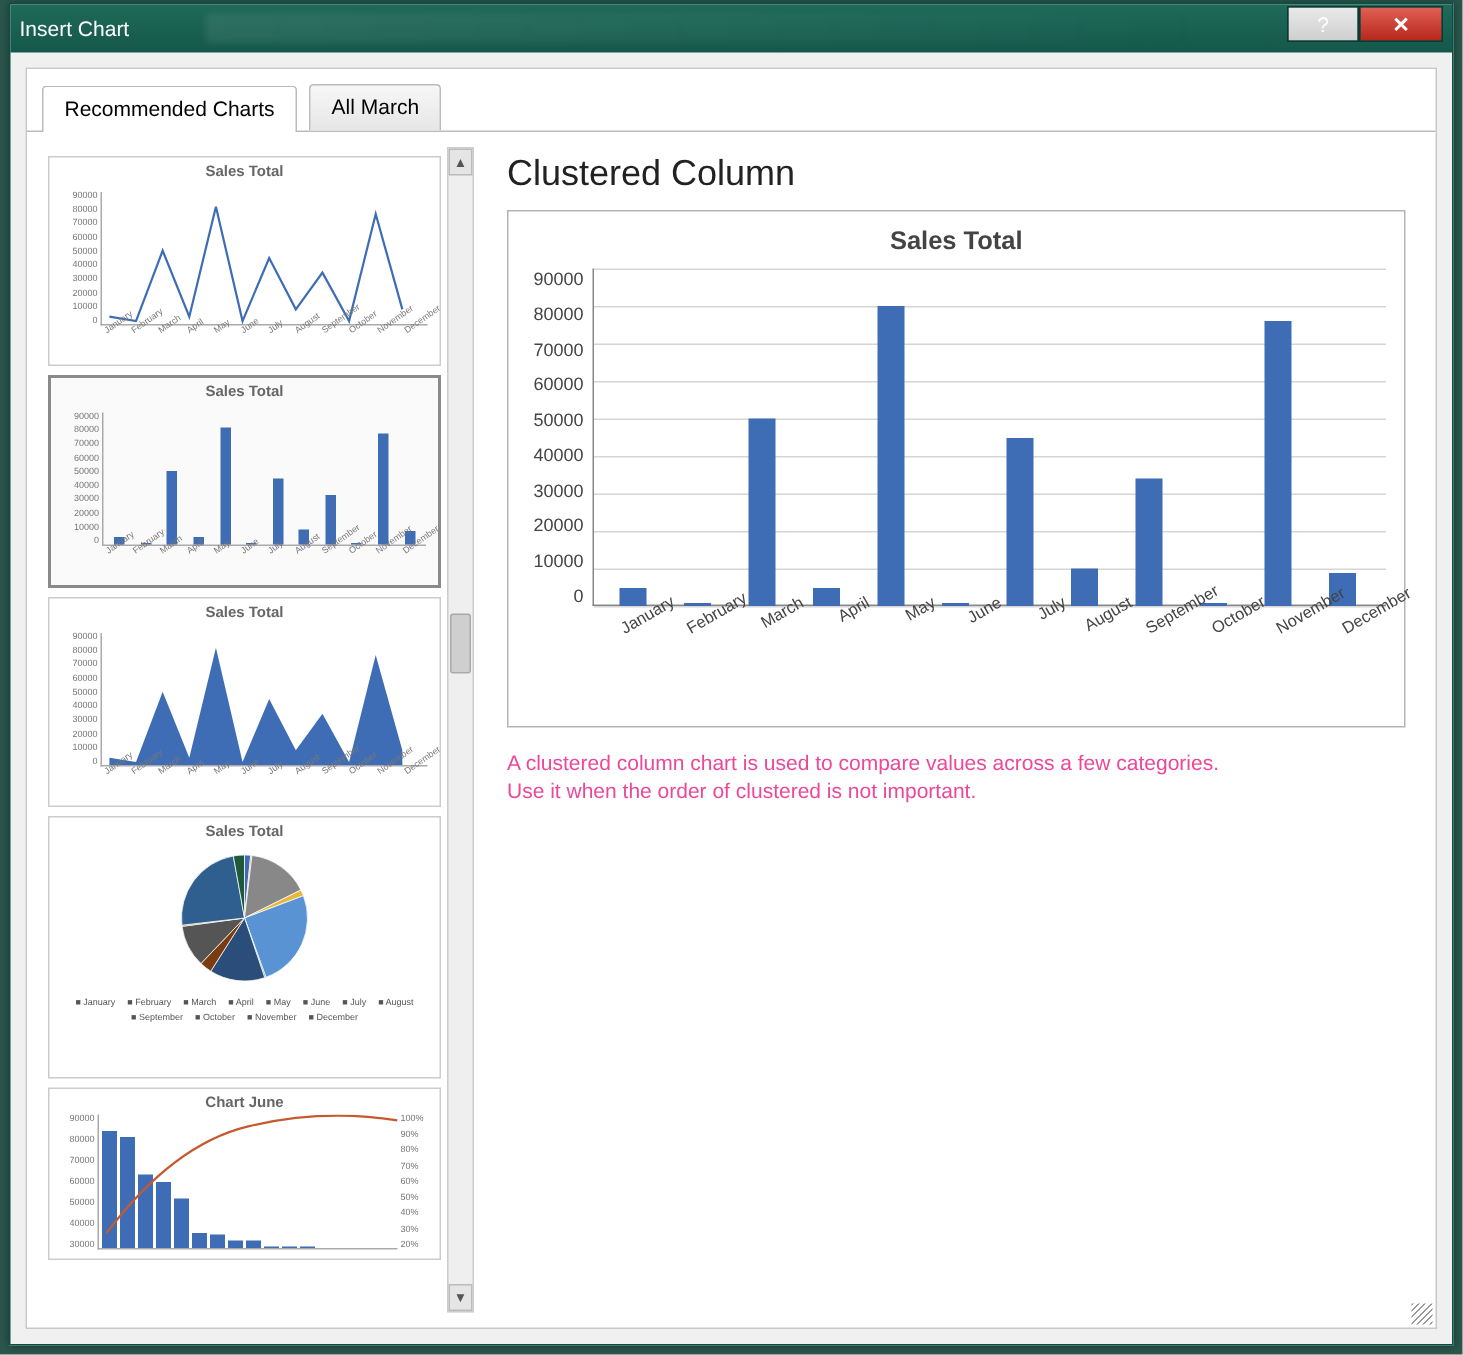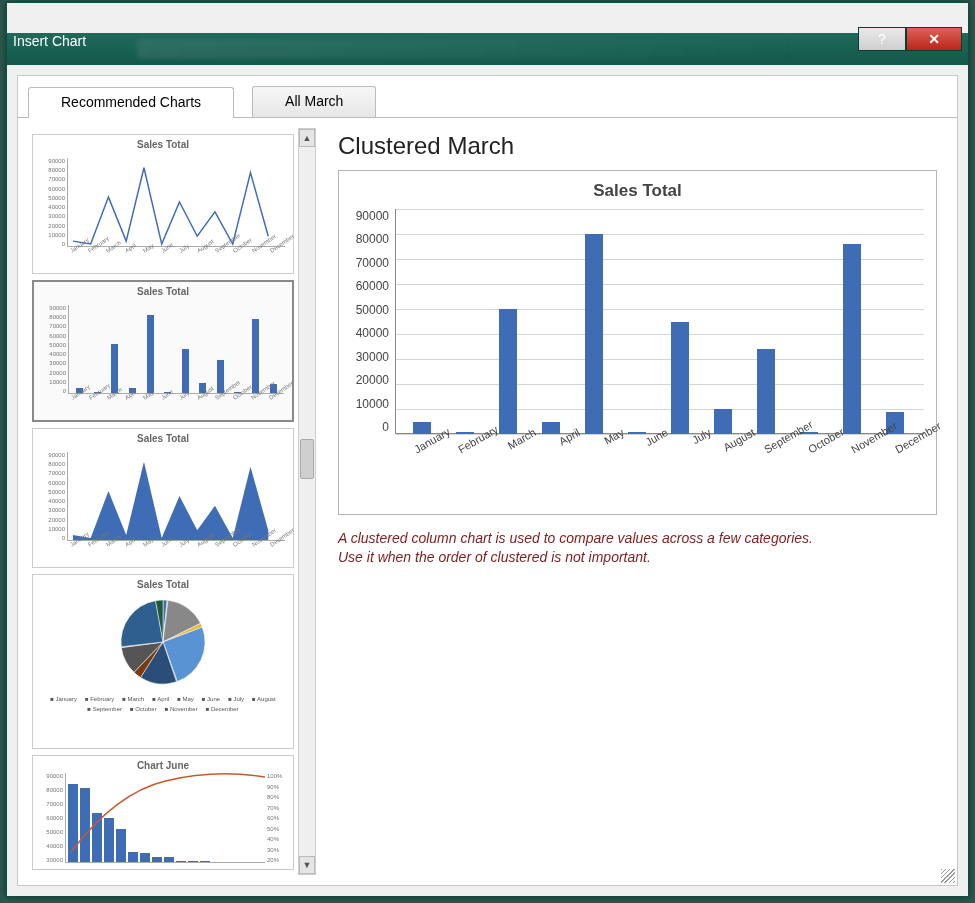--- a/index.html
+++ b/index.html
@@ -1,40 +1,40 @@
 <!DOCTYPE html>
 <html><head>
 <meta charset="utf-8">
 <style>
   * { box-sizing: border-box; font-family: "Segoe UI", Tahoma, sans-serif; }
   body { margin:0; background:#2a574c; width:975px; height:903px; position:relative; }
   .window { position:absolute; left:6px; top:2px; width:963px; height:895px;
             border:1px solid #0a4f43; box-shadow:0 0 6px rgba(0,0,0,.4);
             background:#f0f0f0; display:flex; flex-direction:column; }
   .titlebar { height:32px; background:linear-gradient(#1f6a5a,#14584a);
-              color:#fff; display:flex; align-items:flex-start; padding:0 6px;
-              font-size:14px; position:relative;margin-top:30px;}
+              color:#fff; display:flex; align-items:center; padding:0 6px;
+              font-size:14px; position:relative;}
   .titlebar .blur { position:absolute; left:130px; right:160px; top:6px; height:20px;
                     background:linear-gradient(90deg,rgba(255,255,255,.08),rgba(255,255,255,0));
                     filter:blur(2px); border-radius:3px; }
   .win-controls { margin-left:auto; display:flex; gap:0; align-items:flex-start;
                   margin-top:-6px;}
   .win-btn { width:48px; height:24px; border:1px solid #0d3a31;
              background:linear-gradient(#e9e9e9,#cfcfcf); display:flex;
              align-items:center; justify-content:center; font-size:14px;
              cursor:pointer; }
   .win-btn.help { border-top-left-radius:0; }
   .win-btn.close { background:linear-gradient(#e06055,#b8261a); color:#fff;
                    width:56px; font-weight:bold; }
   .dialog-inner { flex:1; margin:10px; border:1px solid #c8c8c8; background:#fff;
                   display:flex; flex-direction:column; position:relative;}
   .tabs { display:flex; padding:10px 10px 0 10px; border-bottom:1px solid #bbb;}
-  .tab { padding:6px 32px 8px; border:1px solid #bbb; border-bottom:none;
+  .tab { padding:6px 14px 8px; border:1px solid #bbb; border-bottom:none;
          background:linear-gradient(#f7f7f7,#e6e6e6); font-size:14px; cursor:pointer;
-         margin-right:18px; border-top-left-radius:3px; border-top-right-radius:3px;}
+         margin-right:8px; border-top-left-radius:3px; border-top-right-radius:3px;}
   .tab.active { background:#fff; position:relative; top:1px; font-weight:normal;}
   .content { flex:1; display:flex; padding:10px; overflow:hidden; }
   .thumbs-region { width:290px; display:flex; border:0; }
   .thumbs { width:270px; overflow:hidden; }
   .thumb { border:1px solid #ccc; margin:6px 4px; padding:4px 6px 6px;
            cursor:pointer; background:#fff; }
   .thumb.selected { border:2px solid #8a8a8a; background:#fafafa;}
   .thumb-title { text-align:center; font-size:10px; font-weight:bold; color:#666;
                  margin-bottom:2px;}
   .scrollbar { width:18px; background:#efefef; border:1px solid #ccc;
@@ -60,21 +60,21 @@
   .gridline { position:absolute; left:0; right:0; height:1px; background:#d5d5d5;}
   .bars { position:absolute; left:0; right:4px; top:0; height:225px;
           display:flex; align-items:flex-end; justify-content:space-around;
           padding:0 4px;}
   .bar { width:18px; background:#3e6db5;}
   .x-labels { display:flex; justify-content:space-around; font-size:11px; color:#444;
               margin-top:6px; padding:0 4px;}
   .x-labels span { transform:rotate(-30deg); transform-origin:top left;
                    display:inline-block; width:38px; text-align:right;
                    white-space:nowrap; position:relative; left:10px;}
-  .desc { font-size:14px; color:#7f1d1d; margin-top:14px; line-height:1.35;font-style:italic; }
+  .desc { font-size:14px; color:#ec4899; margin-top:14px; line-height:1.35; }
   .button-bar { height:50px; display:flex; justify-content:flex-end; align-items:center;
                 gap:14px; padding:0 18px; border-top:1px solid #ddd; margin:0 10px;}
   .dlg-btn { min-width:92px; height:28px; font-size:14px; cursor:pointer;
              border:1px solid #8a8a8a; background:linear-gradient(#fefefe,#e4e4e4);
              border-radius:3px;}
   .dlg-btn.primary { border:1px solid #2a8dd4; box-shadow:0 0 0 1px #9fd0f0 inset;}
   .resize-grip { position:absolute; right:2px; bottom:2px; width:14px; height:14px;
                  background:repeating-linear-gradient(135deg,#999 0,#999 1px,transparent 1px,transparent 3px);}
   
   .mini { height:115px; position:relative; }
@@ -335,21 +335,21 @@
             <span>▲</span>
           </div>
           <div class="scroll-thumb"></div>
           <div class="scroll-btn bottom">
             <span>▼</span>
           </div>
         </div>
       </div>
 
       <div class="preview-region">
-        <div class="preview-heading">Clustered March</div>
+        <div class="preview-heading">Clustered Column</div>
         <div class="preview-box">
           <div class="chart-title">Sales Total</div>
           <div class="chart-body">
             <div class="y-axis" id="y-axis">
                 <span>90000</span>
                 <span>80000</span>
                 <span>70000</span>
                 <span>60000</span>
                 <span>50000</span>
                 <span>40000</span>

